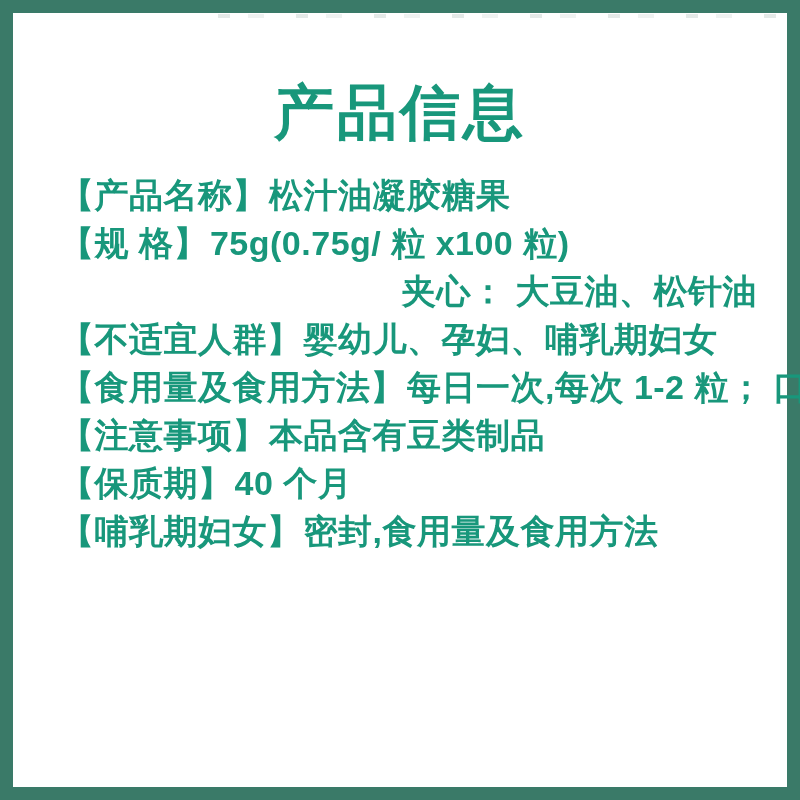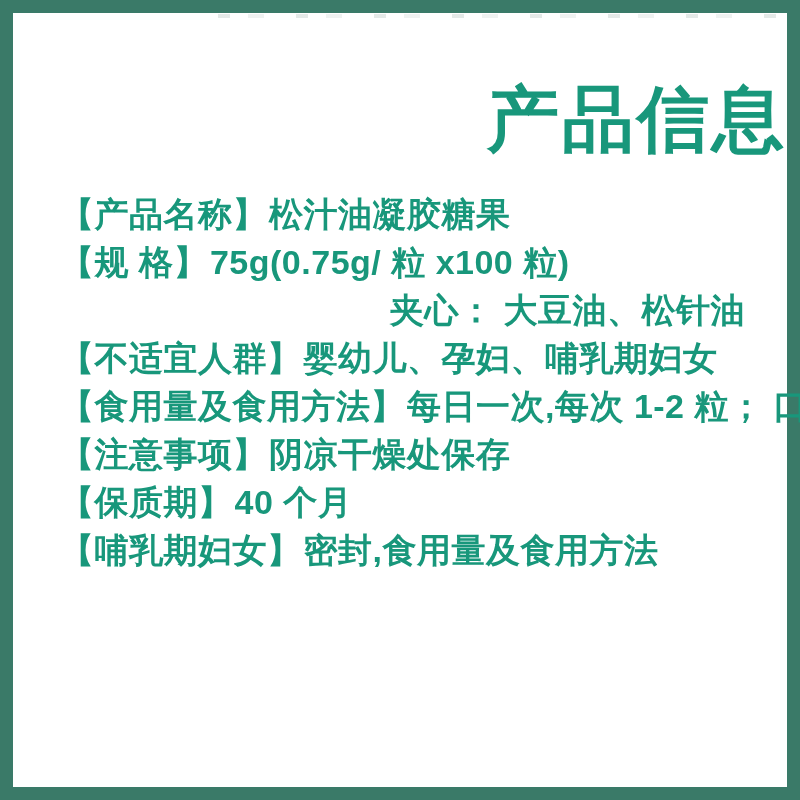--- a/index.html
+++ b/index.html
@@ -24,31 +24,31 @@
     position:absolute;
     top:1px;left:205px;
     width:560px;height:4px;
     background:repeating-linear-gradient(90deg,
       rgba(95,125,115,0.30) 0 12px, transparent 12px 30px,
       rgba(95,125,115,0.18) 30px 46px, transparent 46px 78px);
     opacity:.55;
   }
   .title{
     margin-top:70px;
-    text-align:right;
+    text-align:center;
     color:var(--accent);
-    font-size:72px;
+    font-size:60px;
     font-weight:800;
     letter-spacing:3px;
     line-height:1.0;
     white-space:nowrap;
   }
   .lines{
-    margin-top:35px;
-    padding:0 42px 0 47px;
+    margin-top:28px;
+    padding:0 30px 0 47px;
   }
   .line{
     color:var(--accent);
     font-size:34px;
     font-weight:600;
     line-height:48px;
     white-space:nowrap;
     letter-spacing:0.5px;
   }
   .line.indent{
@@ -84,21 +84,21 @@
 
     <div class="line">
       <span class="label">【不适宜人群】</span><span class="value">婴幼儿、孕妇、哺乳期妇女</span>
     </div>
 
     <div class="line">
       <span class="label">【食用量及食用方法】</span><span class="value">每日一次,每次 1-2 粒； 口服</span>
     </div>
 
     <div class="line">
-      <span class="label">【注意事项】</span><span class="value">阴凉干燥处保存</span>
+      <span class="label">【注意事项】</span><span class="value">本品含有豆类制品</span>
     </div>
 
     <div class="line">
       <span class="label">【保质期】</span><span class="value">40 个月</span>
     </div>
 
     <div class="line">
       <span class="label">【哺乳期妇女】</span><span class="value">密封,食用量及食用方法</span>
     </div>
 

